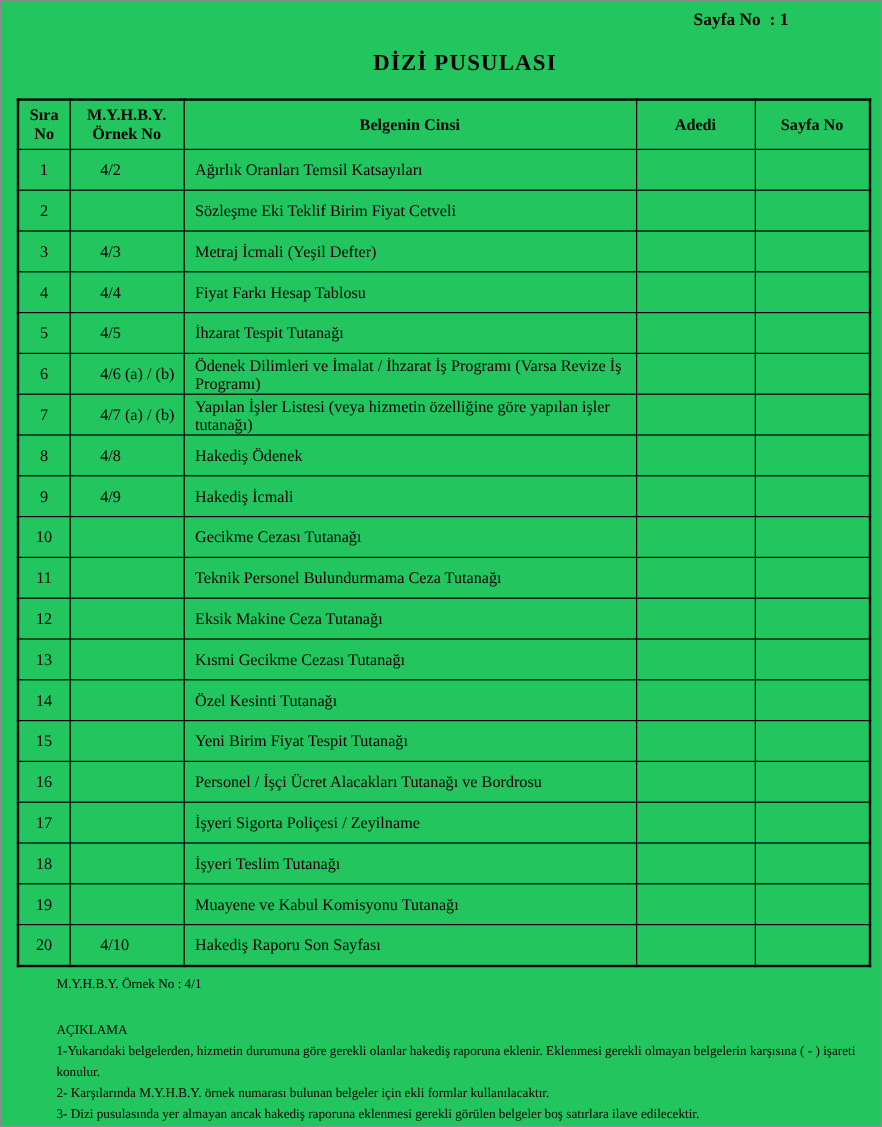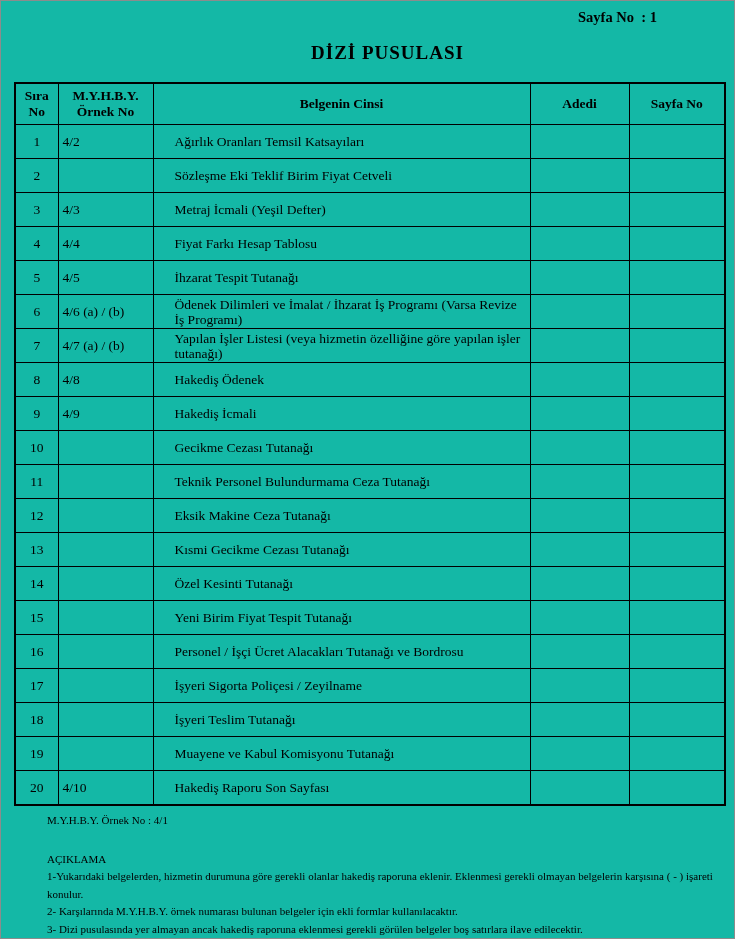--- a/index.html
+++ b/index.html
@@ -7,21 +7,21 @@
     width: 735px; height: 939px;
     background: #ffffff;
     color: #000000;
     font-family: "Liberation Serif", serif;
     position: relative;
     overflow: hidden;
   }
   .page {
     position: absolute; top: 0; left: 0; right: 0; bottom: 0;
     border: 1px solid #8c8c8c;
-    background: #14b8a6;
+    background: #22c55e;
   }
   .page-no {
     position: absolute; top: 8px; left: 577px;
     font-size: 14.5px; font-weight: bold;
     white-space: pre;
   }
   .title {
     position: absolute; top: 41px; left: 0; right: 0;
     text-align: center;
     font-size: 19px; font-weight: bold;
@@ -51,22 +51,22 @@
   }
   .doc-table td {
     height: 31px;
     font-size: 13.5px;
     vertical-align: middle;
     line-height: 15px;
     padding: 1px 6px;
     overflow: hidden;
   }
   td.c-sira  { text-align: center; padding: 0; }
-  td.c-ornek { padding-left: 4px; }
-  td.c-belge { padding-left: 21px; }
+  td.c-ornek { padding-left: 25px; }
+  td.c-belge { padding-left: 9px; }
   .footer {
     position: absolute; left: 46px; top: 811px;
     width: 676px;
     font-size: 11px;
     line-height: 17.5px;
   }
   .ornek-line { margin-bottom: 21px; }
   .aciklama-title { }
 </style>
 </head>

